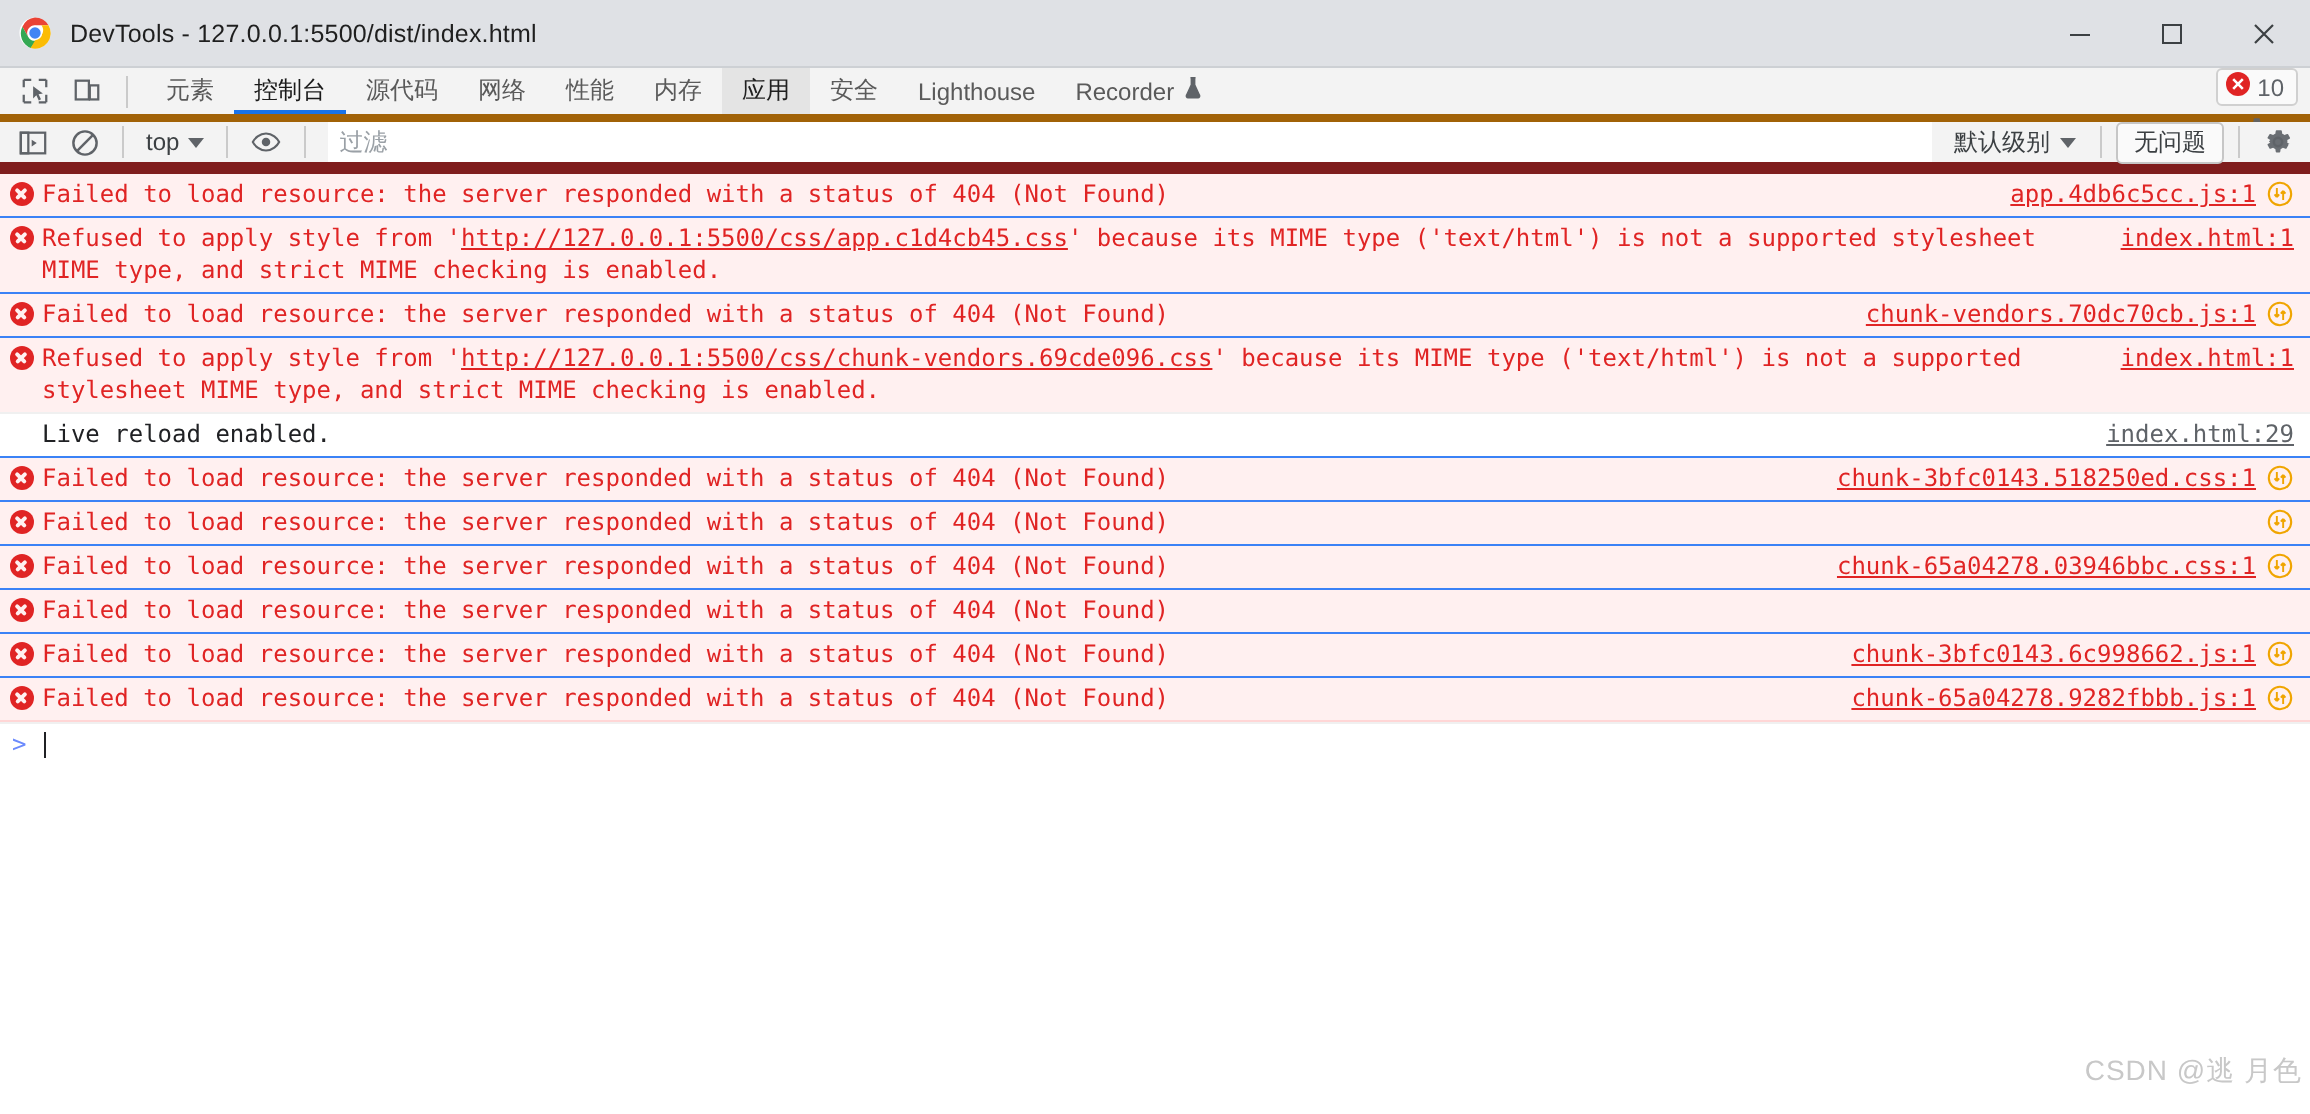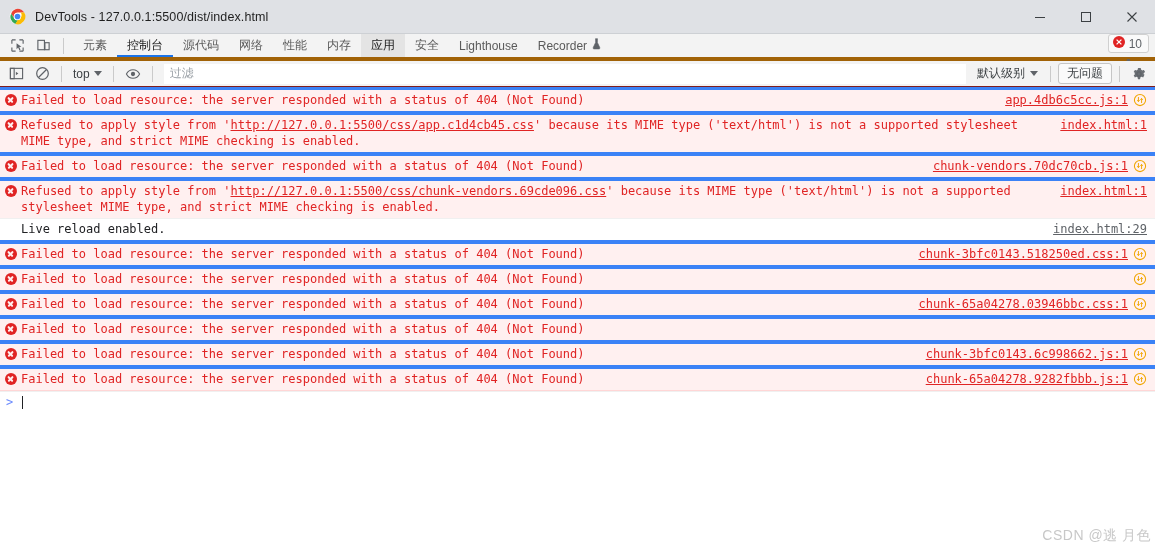--- a/index.html
+++ b/index.html
@@ -91,21 +91,21 @@
   }
   .err-badge .cnt { font-size: 12px; color: #5f6368; }
   .dot-menu { width: 22px; height: 22px; display: flex; flex-direction: column;
               align-items: center; justify-content: center; gap: 2px; cursor: default; border-radius:2px; }
   .dot-menu i { width: 3px; height: 3px; background: #5f6368; border-radius: 50%; display: block; }
 
   
   .filterbar {
     height: 26px; min-height: 26px;
     background: #f3f3f3;
-    border-bottom: 1px solid #7f1d1d;
+    border-bottom: 6px solid #7f1d1d;
     display: flex; align-items: center;
     padding: 0 4px 0 4px;
     gap: 2px;
   }
   .fb-btn {
     width: 24px; height: 22px;
     display: flex; align-items: center; justify-content: center;
     border-radius: 2px; cursor: default;
   }
   .fb-sep { width: 1px; height: 16px; background: #cacaca; margin: 0 5px; }
@@ -157,21 +157,21 @@
   }
   .msg {
     display: flex;
     align-items: flex-start;
     padding: 2px 0 3px 0;
     min-height: 22px;
     position: relative;
   }
   .msg.error {
     background: #fff0f0;
-    border-top: 4px solid #3b82f6;
+    border-top: 1px solid #3b82f6;
     border-bottom: 1px solid #ffd6d6;
     margin-top: -1px;
   }
   .msg.log {
     background: #ffffff;
     border-top: 1px solid #f0f0f0;
     border-bottom: 1px solid #f0f0f0;
     margin-top: -1px;
   }
   .msg-icon {

